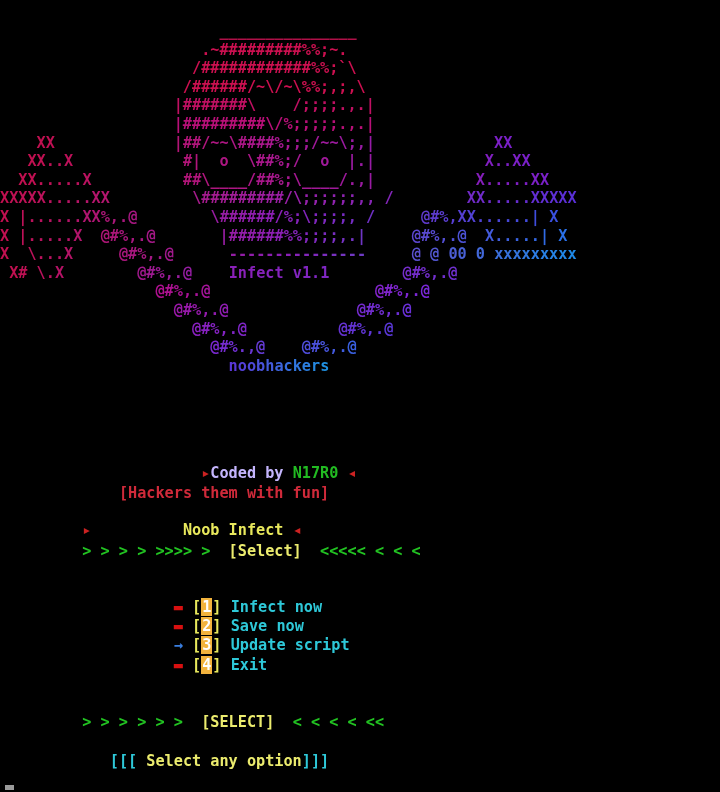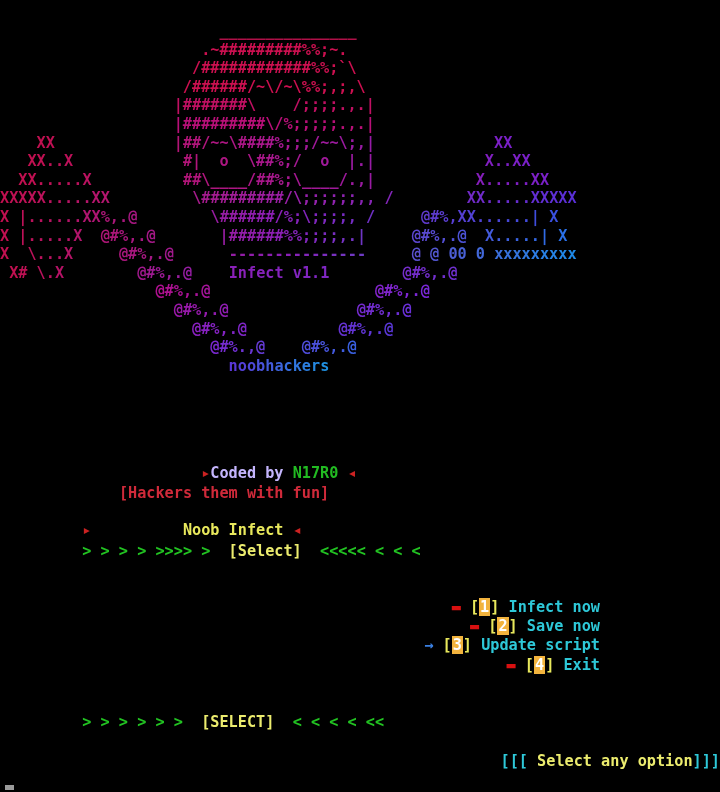--- a/index.html
+++ b/index.html
@@ -88,21 +88,20 @@
   
   .menu {
     position: absolute;
     left: 0;
     top: 598px;
     width: 600px;
     font-size: 15.2px;
     line-height: 19.2px;
     white-space: pre;
     font-weight: 700;
-    text-align: right;
   }
   .menu .mrow {
     display: block;
     height: 19.2px;
     white-space: pre;
   }
   .bullet-sq {
     color: #d81010;
     font-weight: 700;
   }
@@ -132,21 +131,20 @@
   }
   .sel-prompt {
     position: absolute;
     left: 0;
     top: 752px;
     width: 720px;
     font-size: 15.2px;
     line-height: 19px;
     white-space: pre;
     font-weight: 700;
-    text-align: right;
   }
   .p-cyan { color: #2ec8d8; }
   .p-yell { color: #ecec6e; }
 
   
   .cursor {
     position: absolute;
     left: 5px;
     top: 785px;
     width: 9px;

